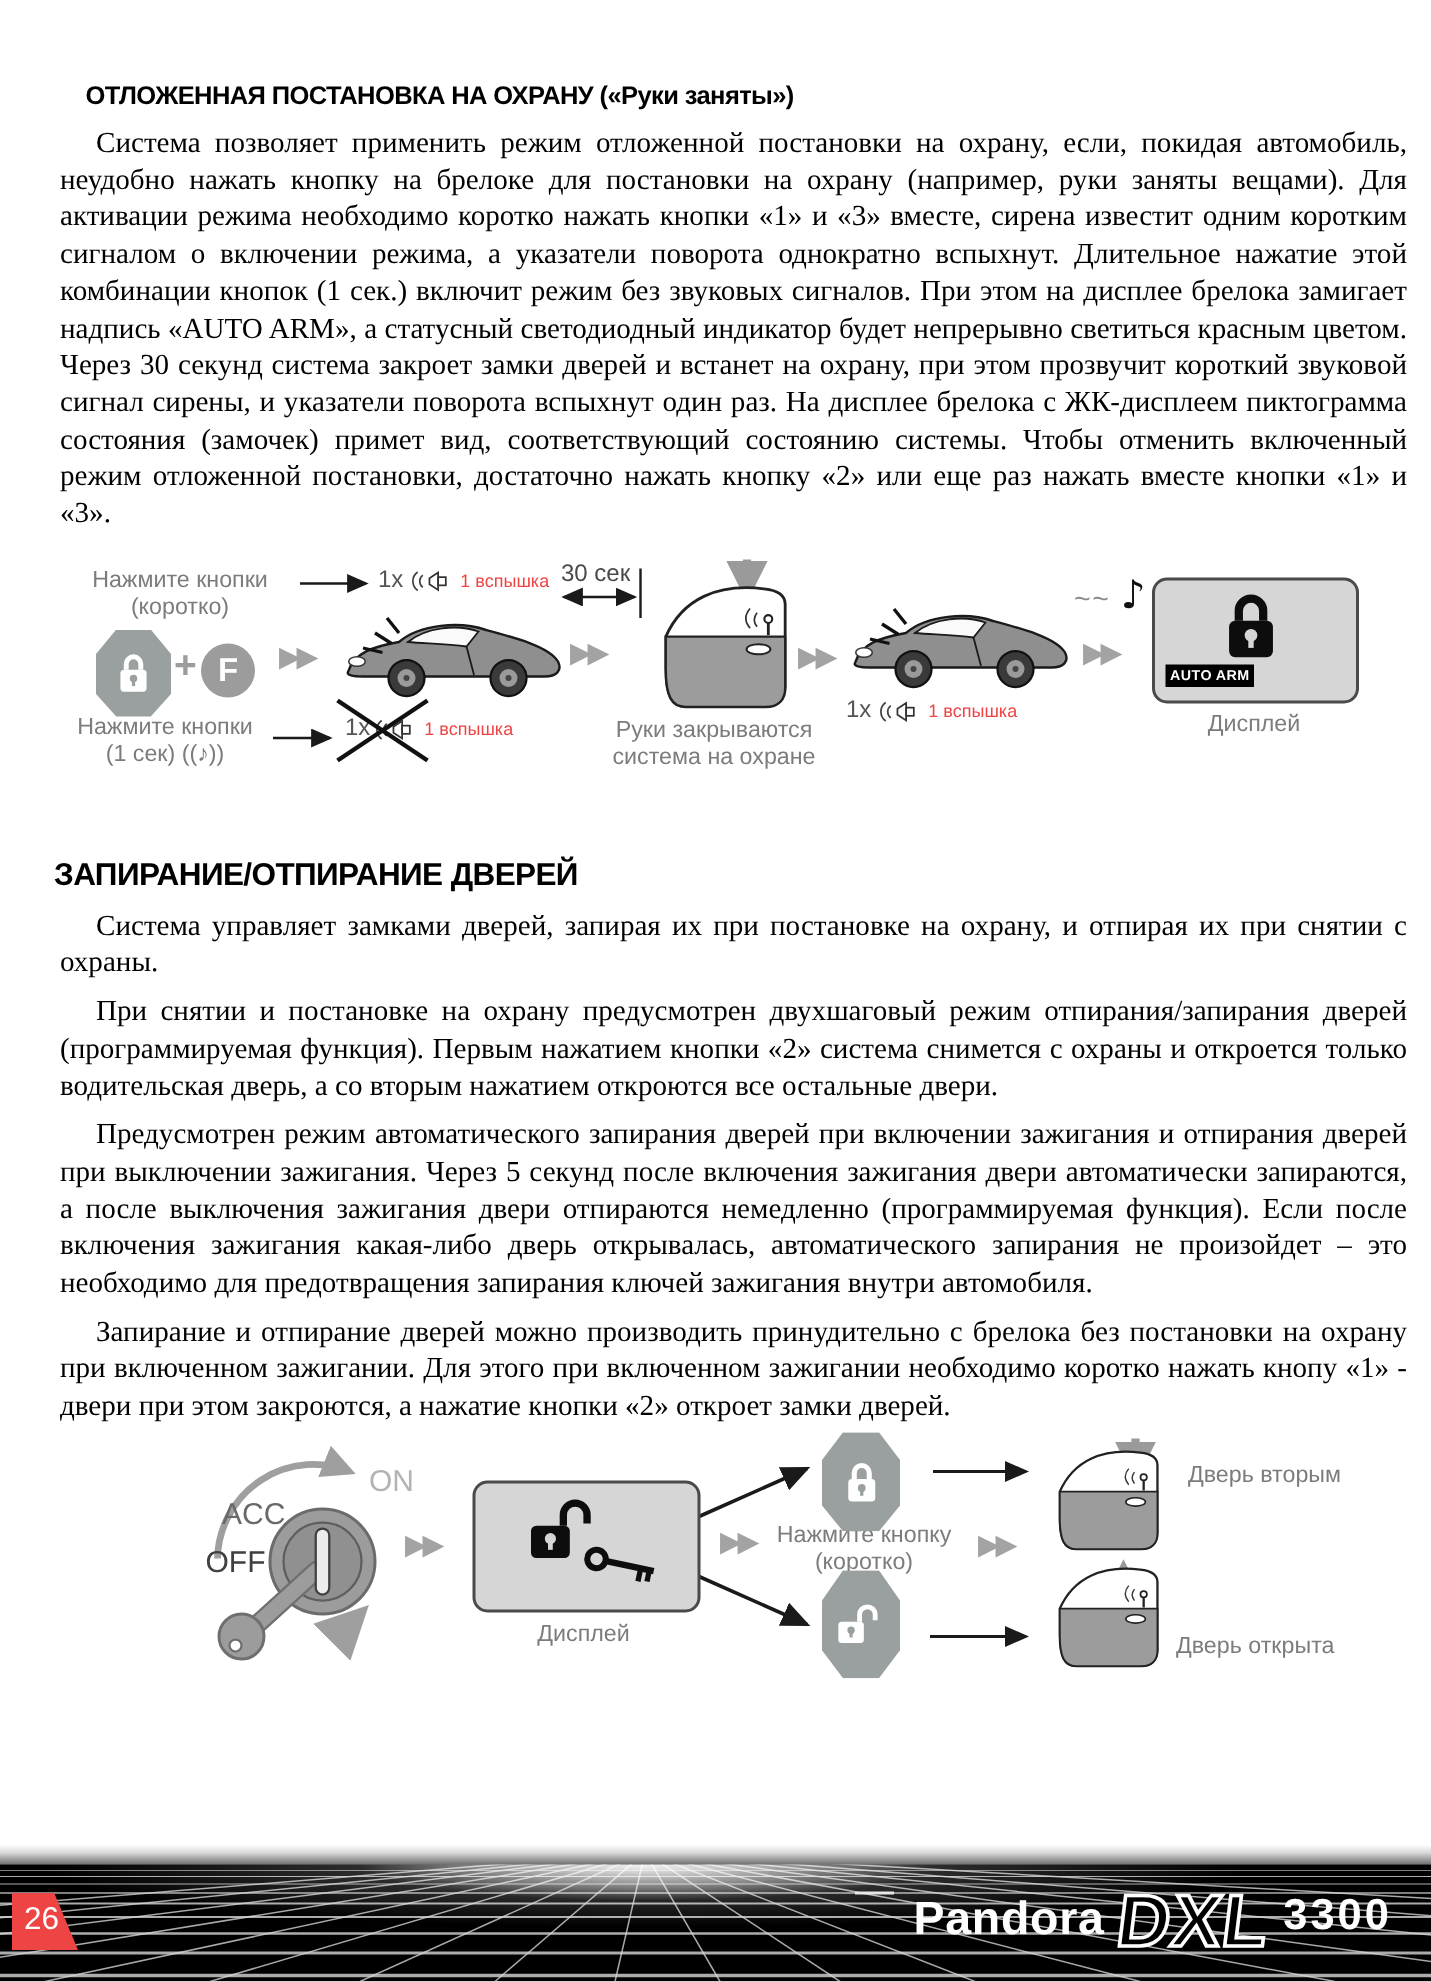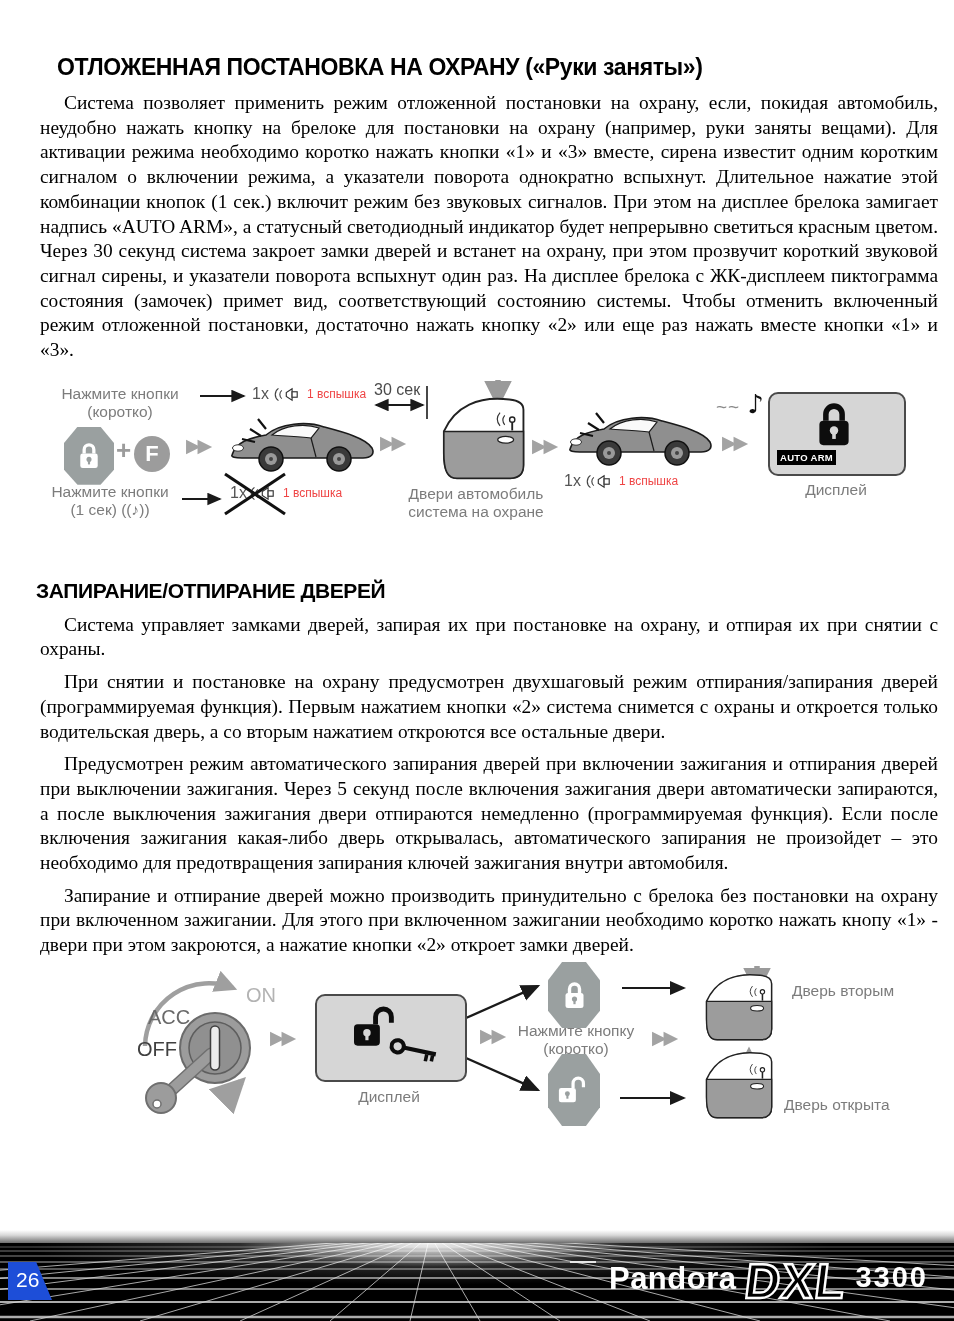--- a/index.html
+++ b/index.html
@@ -1,18 +1,18 @@
 <!DOCTYPE html>
 <html lang="ru"><head>
 <meta charset="utf-8">
 <style>
   html,body{margin:0;padding:0;background:#fff;}
   .page{position:relative;width:954px;height:1321px;background:#fff;overflow:hidden;
         font-family:"Liberation Serif",serif;color:#000;}
-  .h1{font-family:"Liberation Sans",sans-serif;font-weight:bold;font-size:23px;
+  .h1{font-family:"Liberation Sans",sans-serif;font-weight:bold;font-size:17px;
       letter-spacing:-0.4px;padding:54px 40px 0 57px;}
   .h2{font-family:"Liberation Sans",sans-serif;font-weight:bold;font-size:21px;
       letter-spacing:-0.4px;padding:14px 40px 0 36px;}
   p.body{font-size:19.4px;line-height:24.7px;text-align:justify;margin:8px 16px 0 40px;
          text-indent:24px;}
   p.body.first{margin-top:10px;}
   
   .d1{position:relative;height:186px;margin-top:16px;padding-left:48px;}
   .d2{position:relative;height:204px;margin-top:4px;}
   .ab{position:absolute;}
@@ -33,21 +33,21 @@
   .badge{position:absolute;left:7px;bottom:9px;background:#000;color:#fff;
          font-family:"Liberation Sans",sans-serif;font-weight:bold;font-size:9.5px;
          padding:2px 3px;letter-spacing:.3px;}
   .overlay{position:absolute;left:0;top:0;pointer-events:none;}
   .crossed{position:relative;display:inline-flex;align-items:center;gap:2px;}
   .crossed .x{position:absolute;left:-8px;top:-12px;}
   
   .fade{position:absolute;left:0;bottom:78px;width:954px;height:13px;
         background:linear-gradient(180deg,#ffffff 0%,#d8d8d8 40%,#6f6f6f 100%);}
   .footer{position:absolute;left:0;bottom:0;width:954px;height:78px;background:#000;}
-  .pagebadge{position:absolute;left:8px;top:19px;width:44px;height:38px;background:#1d4ed8;
+  .pagebadge{position:absolute;left:8px;top:19px;width:44px;height:38px;background:#ef4444;
              clip-path:polygon(0 0,64% 0,100% 100%,0 100%);color:#fff;
              font-family:"Liberation Sans",sans-serif;font-size:21px;padding:6px 0 0 8px;
              box-sizing:border-box;}
   .logo{position:absolute;right:26px;top:18px;display:flex;gap:9px;
         color:#fff;font-family:"Liberation Sans",sans-serif;}
   .logo .dash{width:26px;height:2px;background:#e8e8e8;margin:0 4px 13px 0;}
   .logo .brand{font-size:31px;font-weight:bold;letter-spacing:.5px;margin-bottom:4px;}
   .logo .dxl{font-size:49px;font-weight:bold;line-height:40px;transform:skewX(-7deg);
              color:#000;-webkit-text-stroke:2.4px #fff;margin-bottom:2px;letter-spacing:1px;}
   .logo .series{font-size:29px;font-weight:bold;letter-spacing:2px;margin-bottom:4px;}
@@ -175,21 +175,21 @@
       </svg>
 
     <span class="ab dlabel" style="left:374px;top:2px;">30 сек</span>
     <span class="ab ffwd" style="left:380px;top:52px;">▶▶</span>
 
     <svg class="ab" style="left:430px;top:14px;" width="112" height="88">
         <use href="#door"></use>
       </svg>
 
     <div class="ab glabel" style="left:392px;top:106px;width:168px;">
-      <span>Двери автомобиль</span><br>
+      <span>Руки закрываются</span><br>
       <span>система  на охране</span>
     </div>
 
     <span class="ab ffwd" style="left:532px;top:55px;">▶▶</span>
 
     <svg class="ab" style="left:566px;top:26px;" width="150" height="64">
         <use href="#car"></use>
       </svg>
 
     <div class="ab beep" style="left:564px;top:92px;">

